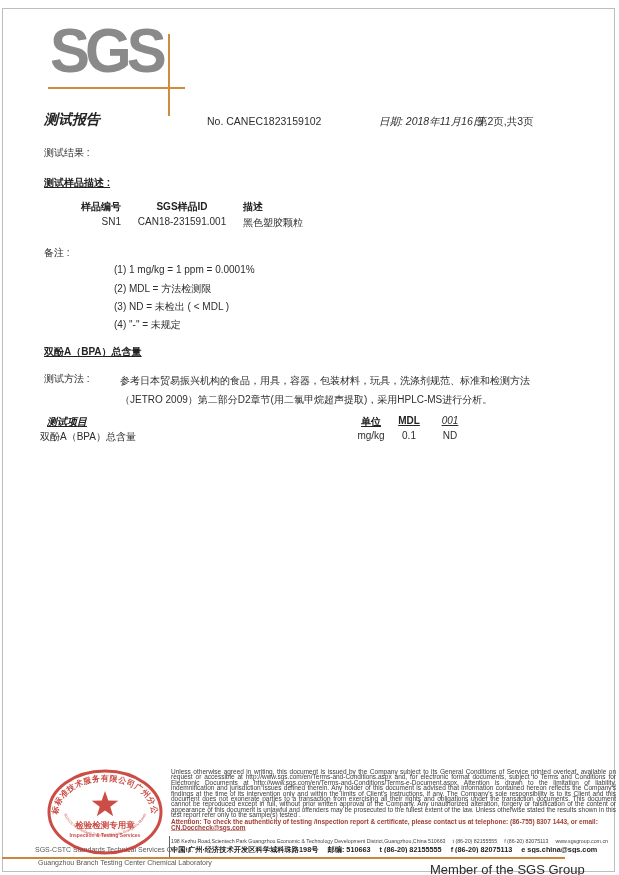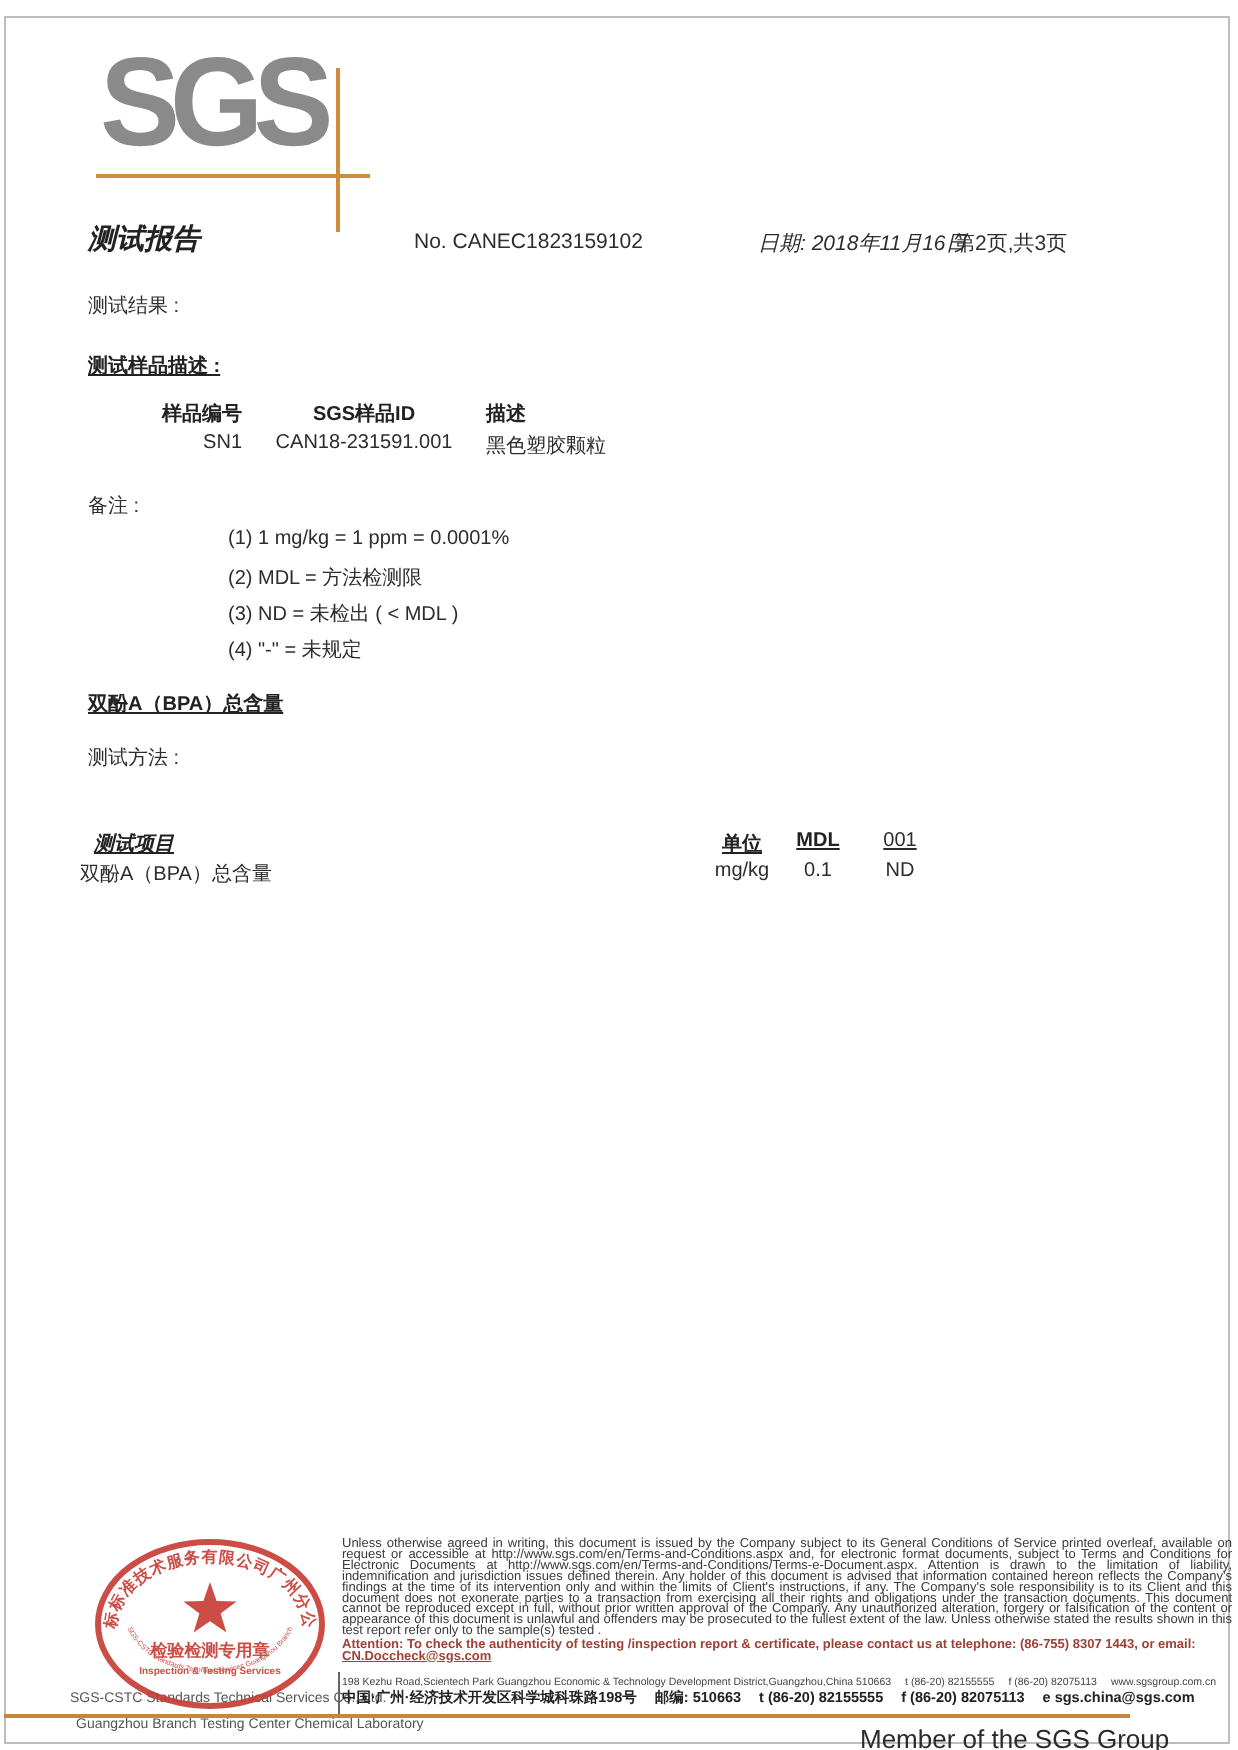--- a/index.html
+++ b/index.html
@@ -33,21 +33,21 @@
   .method-label{left:44px;top:372px;}
   .method-text{left:120px;top:372px;width:418px;line-height:18.5px;}
   
   .t-c1h{left:47px;font-style:italic;}
   .t-c1{left:40px;}
   .t-c2{left:352px;width:38px;text-align:center;}
   .t-c3{left:393px;width:32px;text-align:center;}
   .t-c4{left:435px;width:30px;text-align:center;}
   .t-head{top:415px;}
   .t-row{top:430px;}
-  .ital{}
+  .ital{font-style:italic;}
   
   .stamp{left:43px;top:767px;opacity:0.9;}
   .company-l1{left:35px;top:846px;font-size:7px;color:#555;}
   .company-l2{left:38px;top:859px;font-size:7px;color:#555;}
   .legal-wrap{left:171px;top:769px;width:890px;transform:scale(0.5);transform-origin:0 0;}
   .legal{font-size:13px;line-height:10.9px;color:#3a3a3a;text-align:justify;margin:0 0 2px 0;}
   .attention{font-size:13px;line-height:11.5px;font-weight:bold;color:#9e4136;margin:0 0 14px 0;}
   .attention .u{text-decoration:underline;}
   .addr1{font-size:10.5px;color:#444;line-height:15px;white-space:nowrap;}
   .addr1 span{margin-right:14px;}
@@ -83,20 +83,21 @@
   <div class="abs body-txt s-row s-c3">黑色塑胶颗粒</div>
 
   <div class="abs body-txt notes-label">备注 :</div>
   <div class="abs body-txt note" style="top:264px;">(1) 1 mg/kg = 1 ppm = 0.0001%</div>
   <div class="abs body-txt note" style="top:282px;">(2) MDL = 方法检测限</div>
   <div class="abs body-txt note" style="top:300px;">(3) ND = 未检出 ( &lt; MDL )</div>
   <div class="abs body-txt note" style="top:318px;">(4) "-" = 未规定</div>
 
   <div class="abs body-txt bold und bpa-title">双酚A（BPA）总含量</div>
   <div class="abs body-txt method-label">测试方法 :</div>
+  <div class="abs body-txt method-text">参考日本贸易振兴机构的食品，用具，容器，包装材料，玩具，洗涤剂规范、标准和检测方法（JETRO 2009）第二部分D2章节(用二氯甲烷超声提取)，采用HPLC-MS进行分析。</div>
 
   <div class="abs body-txt bold und t-head t-c1h">测试项目</div>
   <div class="abs body-txt bold t-head t-c2"><span class="und">单位</span></div>
   <div class="abs body-txt bold t-head t-c3"><span class="und">MDL</span></div>
   <div class="abs body-txt ital t-head t-c4"><span class="und">001</span></div>
   <div class="abs body-txt t-row t-c1">双酚A（BPA）总含量</div>
   <div class="abs body-txt t-row t-c2">mg/kg</div>
   <div class="abs body-txt t-row t-c3">0.1</div>
   <div class="abs body-txt t-row t-c4">ND</div>
 

